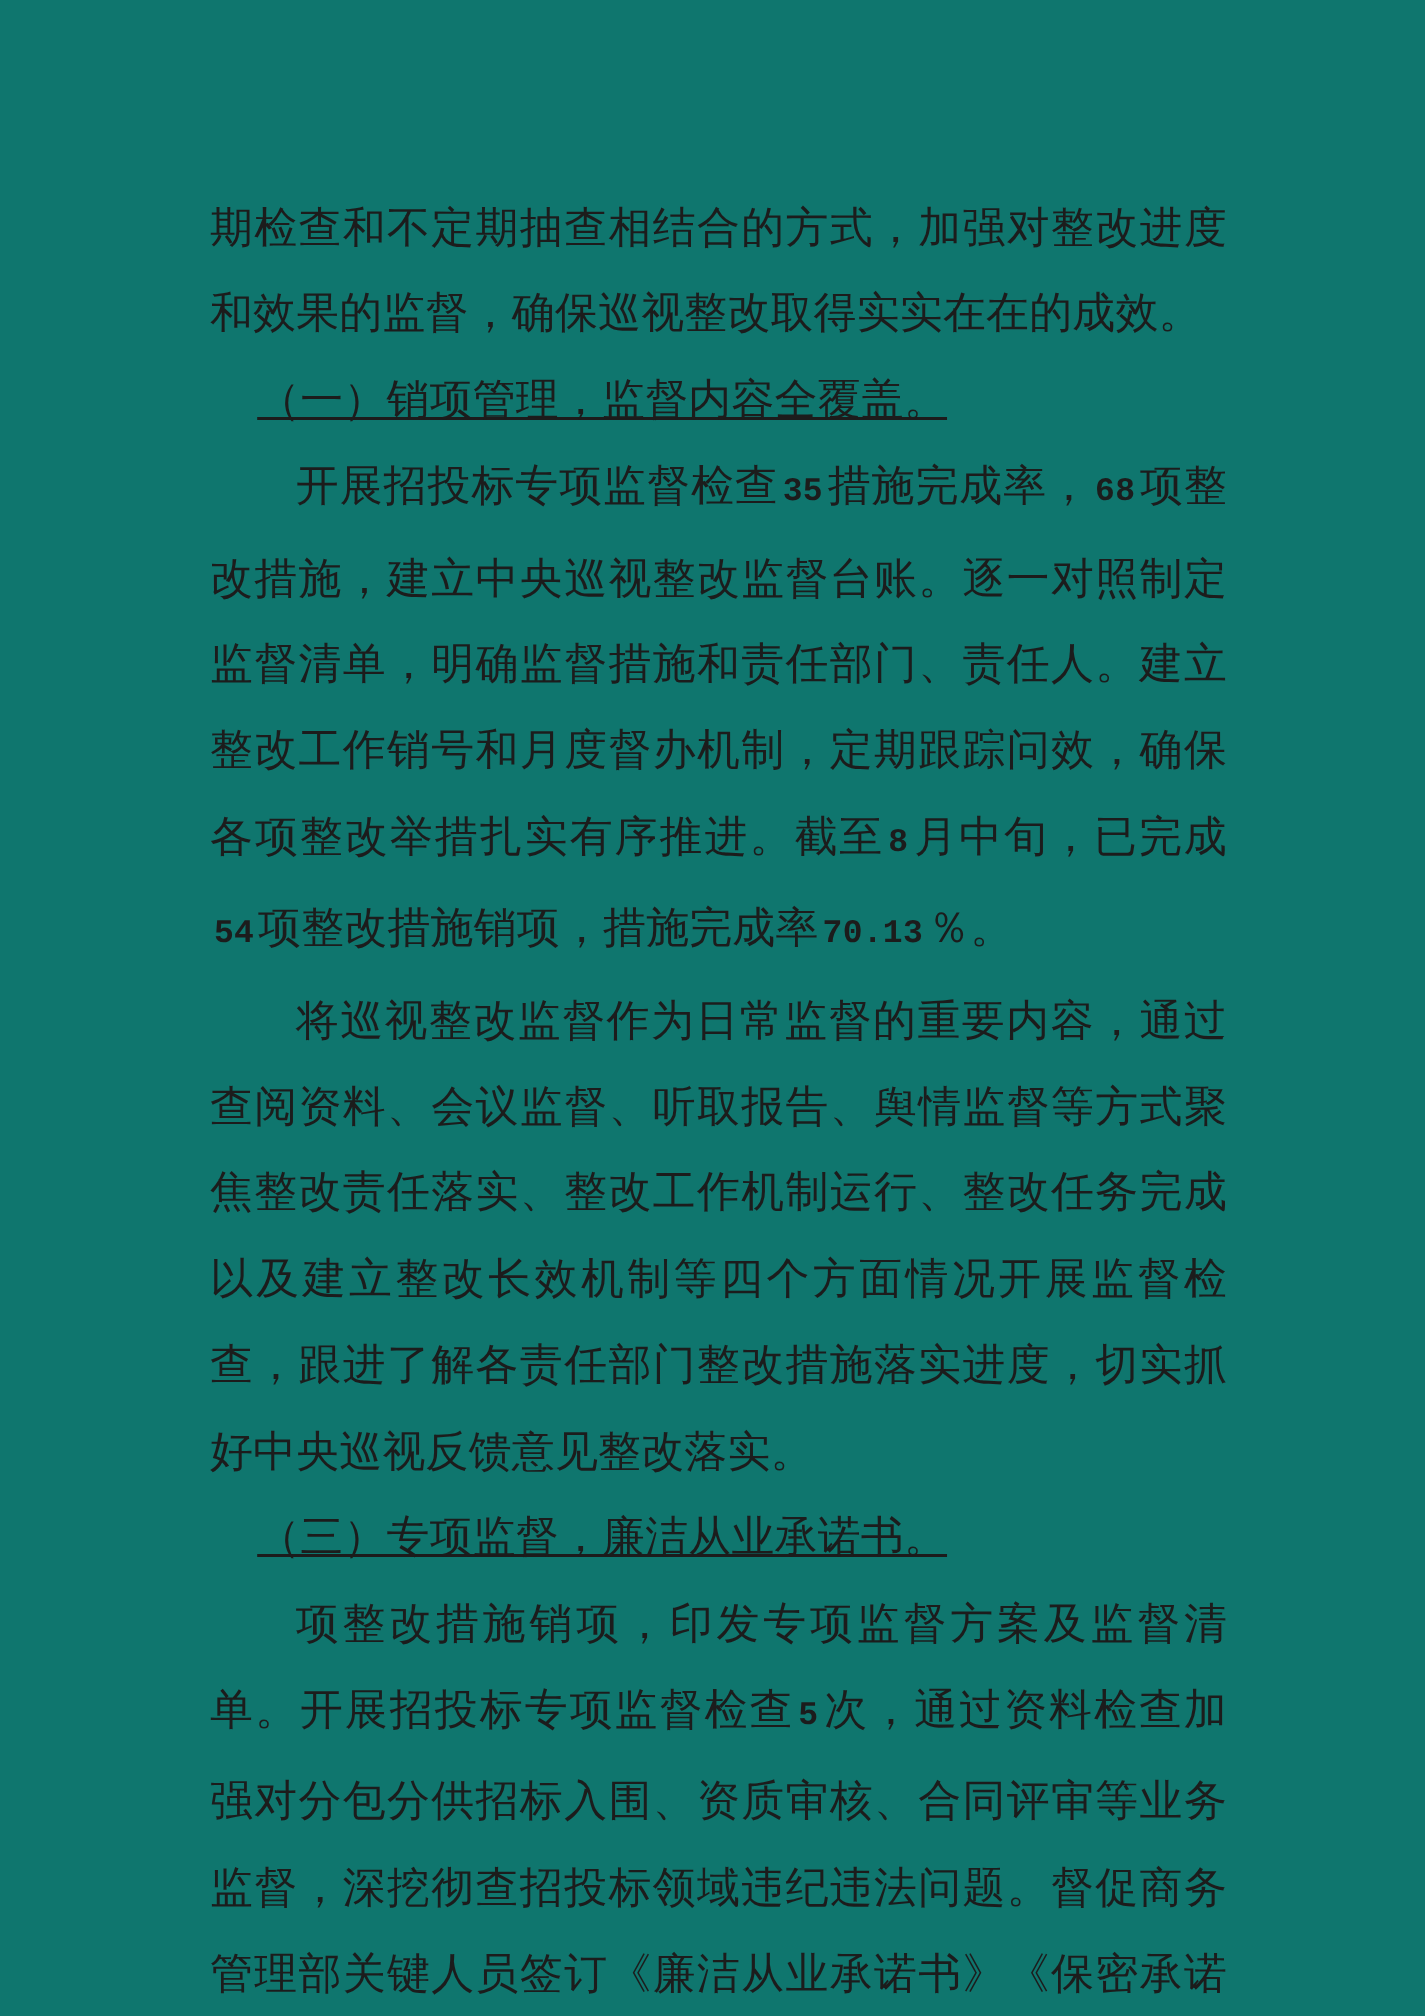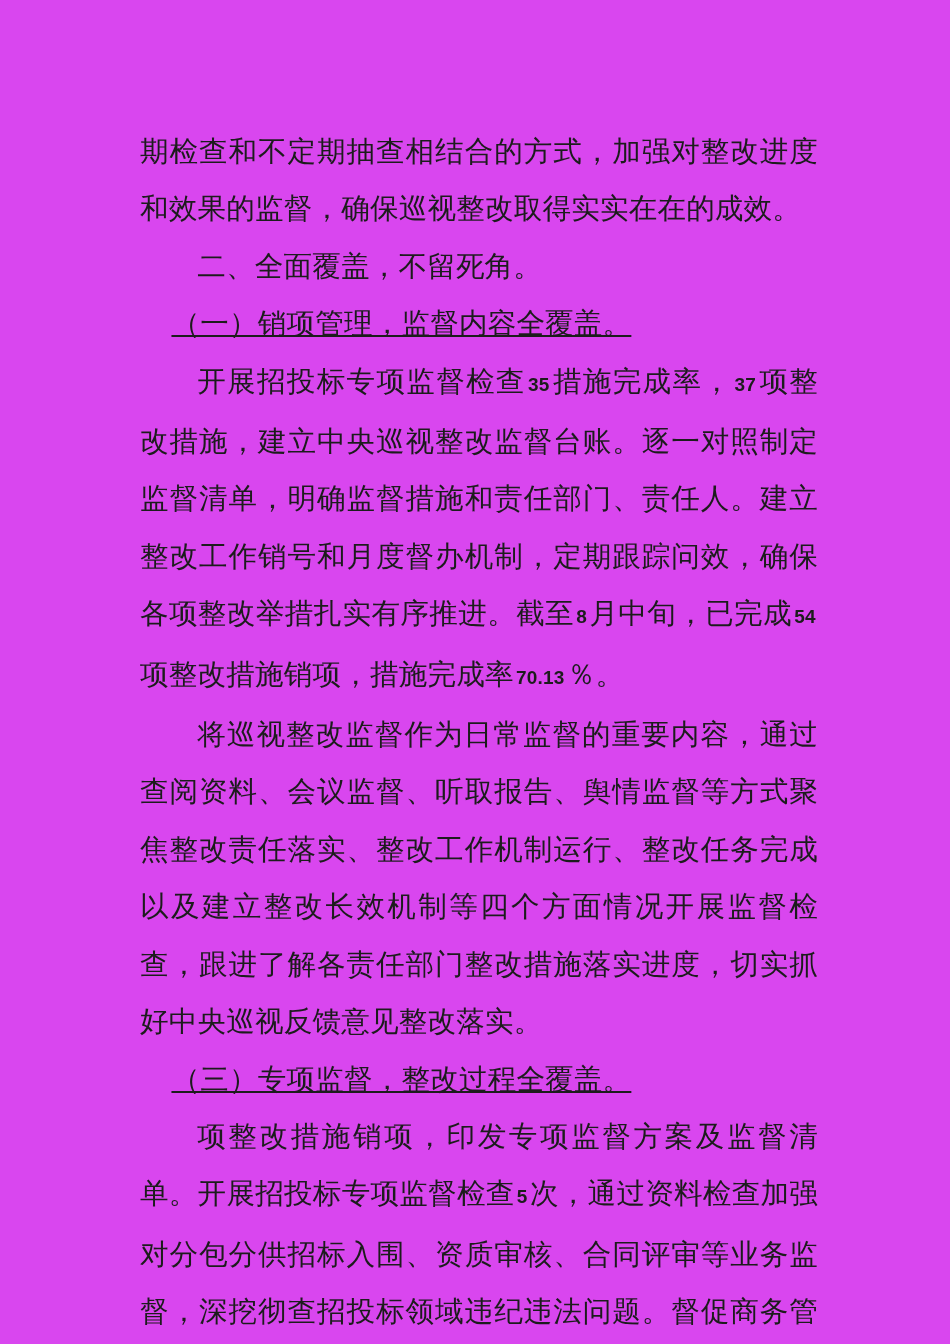--- a/index.html
+++ b/index.html
@@ -14,21 +14,21 @@
     overflow: hidden;
     font-family: "DejaVu Serif", "Liberation Serif", serif;
     color: #1a1a1a;
   }
   .page {
     position: absolute;
     left: 0;
     top: 0;
     width: 950px;
     height: 1344px;
-    background: #d946ef;
+    background: #0f766e;
   }
   .doc-body {
     position: absolute;
     left: 140px;
     top: 123px;
     width: 678px;
   }
   .para {
     margin: 0;
     font-size: 28.6px;
@@ -43,46 +43,45 @@
   }
   .para.indent {
     text-indent: 2em;
   }
   .para.indent-half {
     text-indent: 1.1em;
     text-decoration: underline;
   }
   
   .num {
-    font-family: Liberation Sans, sans-serif;
+    font-family: Liberation Mono, monospace;
     font-weight: 700;
-    font-size: 19px;
+    font-size: 22px;
     letter-spacing: 0.2px;
     padding: 0 0.12em;
   }
   .pct {
     font-family: "DejaVu Serif", "Liberation Serif", serif;
     font-weight: 400;
   }
 </style>
 </head>
 <body>
 
 <div class="page">
   <div class="doc-body">
 
     <p class="para"><span>期检查和不定期抽查相结合的方式，加强对整改进度和效果的监督，确保巡视整改取得实实在在的成效。</span></p>
 
-    <p class="para indent"><span>二、全面覆盖，不留死角。</span></p>
 
     <p class="para indent-half"><span>（一）销项管理，监督内容全覆盖。</span></p>
 
-    <p class="para indent"><span>开展招投标专项监督检查</span><span class="num">35</span><span>措施完成率，</span><span class="num">37</span><span>项整改措施，建立中央巡视整改监督台账。逐一对照制定监督清单，明确监督措施和责任部门、责任人。建立整改工作销号和月度督办机制，定期跟踪问效，确保各项整改举措扎实有序推进。截至</span><span class="num">8</span><span>月中旬，已完成</span><span class="num">54</span><span>项整改措施销项，措施完成率</span><span class="num">70.13</span><span class="pct">％</span><span>。</span></p>
+    <p class="para indent"><span>开展招投标专项监督检查</span><span class="num">35</span><span>措施完成率，</span><span class="num">68</span><span>项整改措施，建立中央巡视整改监督台账。逐一对照制定监督清单，明确监督措施和责任部门、责任人。建立整改工作销号和月度督办机制，定期跟踪问效，确保各项整改举措扎实有序推进。截至</span><span class="num">8</span><span>月中旬，已完成</span><span class="num">54</span><span>项整改措施销项，措施完成率</span><span class="num">70.13</span><span class="pct">％</span><span>。</span></p>
 
 
     <p class="para indent"><span>将巡视整改监督作为日常监督的重要内容，通过查阅资料、会议监督、听取报告、舆情监督等方式聚焦整改责任落实、整改工作机制运行、整改任务完成以及建立整改长效机制等四个方面情况开展监督检查，跟进了解各责任部门整改措施落实进度，切实抓好中央巡视反馈意见整改落实。</span></p>
 
-    <p class="para indent-half"><span>（三）专项监督，整改过程全覆盖。</span></p>
+    <p class="para indent-half"><span>（三）专项监督，廉洁从业承诺书。</span></p>
 
     <p class="para indent"><span>项整改措施销项，印发专项监督方案及监督清单。开展招投标专项监督检查</span><span class="num">5</span><span>次，通过资料检查加强对分包分供招标入围、资质审核、合同评审等业务监督，深挖彻查招投标领域违纪违法问题。督促商务管理部关键人员签订《廉洁从业承诺书》《保密承诺书》各</span></p>
 
   </div>
 </div>
 
 </body></html>

